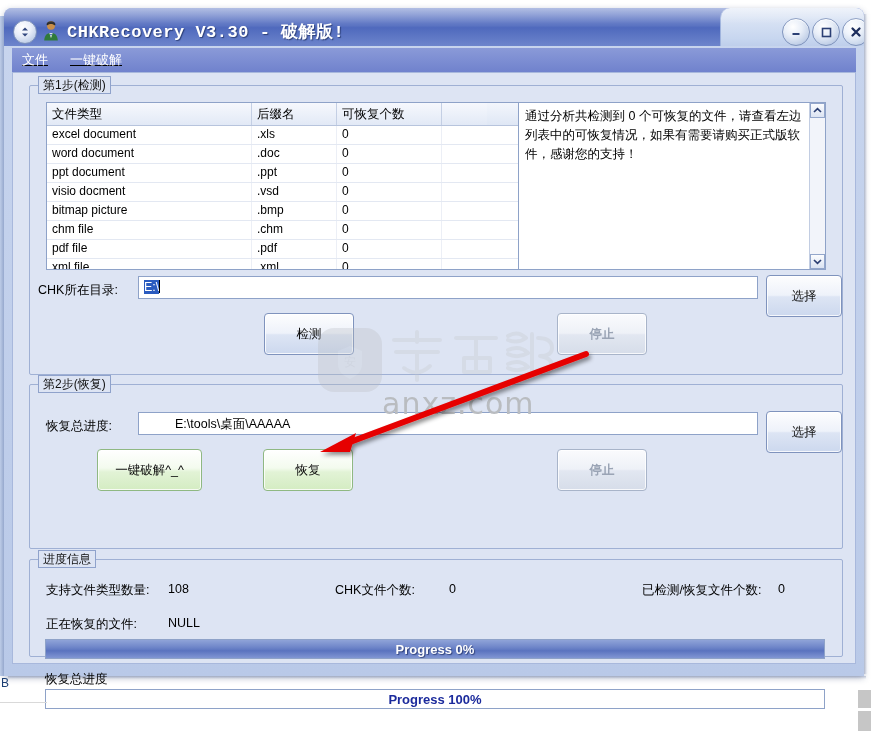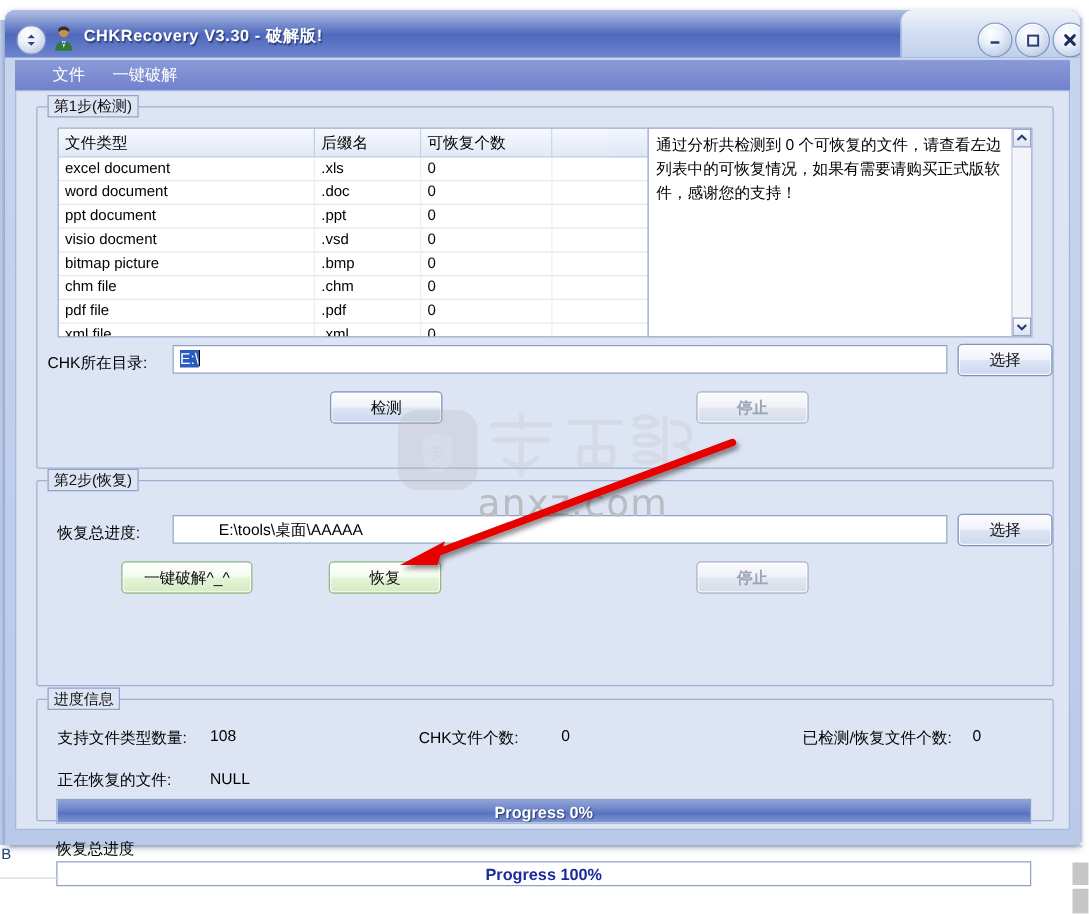--- a/index.html
+++ b/index.html
@@ -77,37 +77,38 @@
   }
   .app-icon {
     position: absolute;
     left: 37px; top: 12px;
     width: 20px; height: 21px;
   }
   .title-text {
     position: absolute;
     left: 63px; top: 12px;
     color: #ffffff;
-    font-size: 13px;
+    font-size: 17px;
     font-weight: bold;
     letter-spacing: .5px;
     white-space: nowrap;
     text-shadow: 1px 1px 1px rgba(20,35,80,.65);
-    font-family: Liberation Sans, sans-serif;
+    font-family: Liberation Mono, monospace;
   }
 
   
   .menubar {
     position: absolute;
     left: 8px; top: 40px;
     width: 844px; height: 24px;
     background: linear-gradient(180deg,#8a9ad8 0%, #7082cd 100%);
     display: flex; align-items: center;
-    padding-left: 27px;
-    box-sizing: border-box;
+    padding-left: 7px;
+    box-sizing: border-box;
+    text-decoration: underline;
   }
   .menu-item {
     color: #ffffff;
     font-size: 13px;
     margin-right: 16px;
     cursor: pointer;
     padding: 1px 3px;
     white-space: nowrap;
   }
 
@@ -259,21 +260,21 @@
   .caret {
     display: inline-block;
     width: 1px; height: 13px;
     background: #000;
     vertical-align: -2px;
   }
 
   
   .btn {
     position: absolute;
-    height: 26px;
+    height: 42px;
     border: 1px solid #7f93bd;
     border-radius: 4px;
     background: linear-gradient(180deg,#fdfdfe 0%, #eef2fa 48%, #dde5f4 52%, #ccd8ee 100%);
     box-shadow: inset 0 0 0 1px rgba(255,255,255,.8);
     font-size: 12.5px;
     color: #0c0c0c;
     display: flex; align-items: center; justify-content: center;
     cursor: pointer;
     white-space: nowrap;
     box-sizing: border-box;

